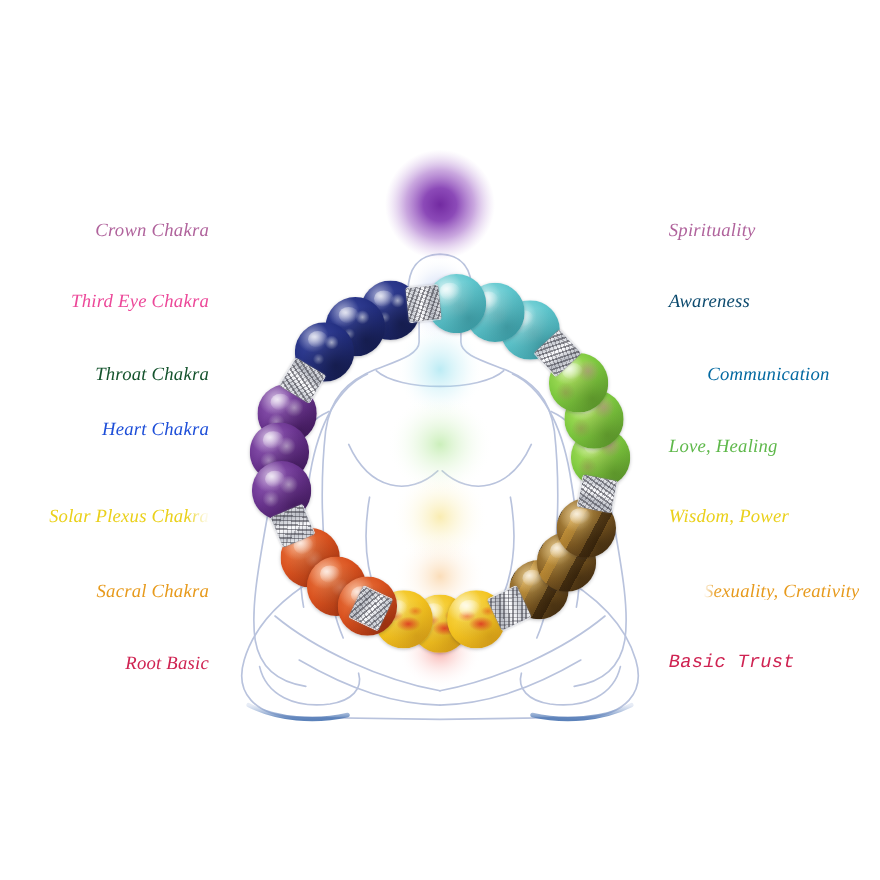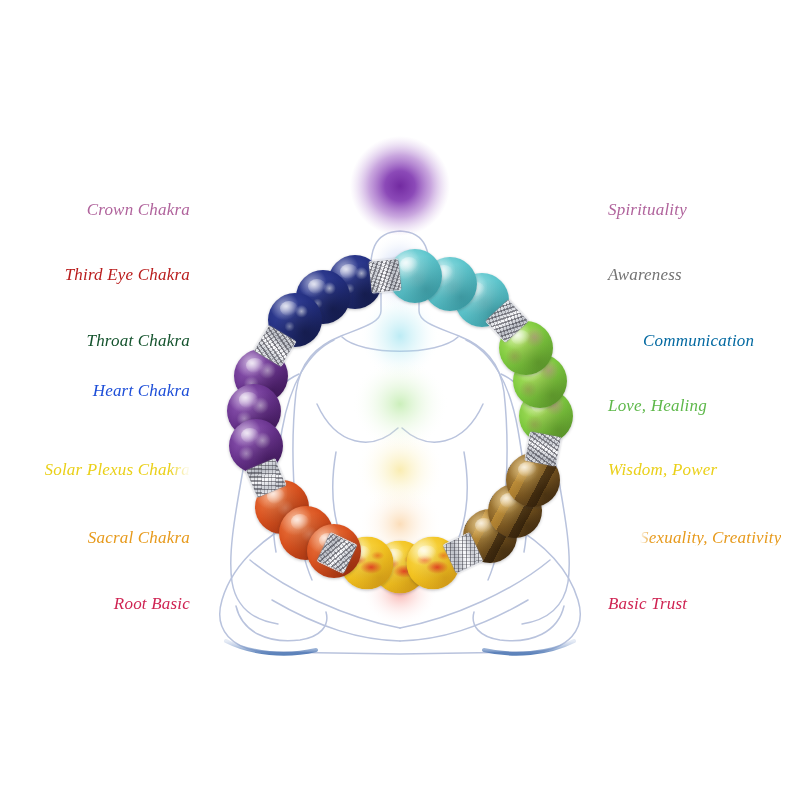--- a/index.html
+++ b/index.html
@@ -220,30 +220,30 @@
       <div class="bead" style="width: 54px; height: 54px; background: radial-gradient(circle at 72% 76%, rgba(25, 0, 40, 0.42), rgba(0, 0, 0, 0) 60%), radial-gradient(circle at 30% 24%, rgba(255, 255, 255, 0.55), rgba(255, 255, 255, 0) 28%), radial-gradient(circle at 62% 40%, rgba(230, 215, 240, 0.7), rgba(230, 215, 240, 0) 18%), radial-gradient(circle at 32% 64%, rgba(226, 210, 238, 0.6), rgba(226, 210, 238, 0) 15%), radial-gradient(circle at 38% 36%, rgb(154, 99, 191) 0%, rgb(107, 53, 144) 50%, rgb(64, 24, 92) 100%); box-shadow: rgba(40, 40, 50, 0.28) 0px 1px 3px; left: 254.356px; top: 410.816px; z-index: 5;"></div>
       <div class="bead" style="width: 54px; height: 54px; background: radial-gradient(circle at 72% 76%, rgba(25, 0, 40, 0.42), rgba(0, 0, 0, 0) 60%), radial-gradient(circle at 30% 24%, rgba(255, 255, 255, 0.55), rgba(255, 255, 255, 0) 28%), radial-gradient(circle at 62% 40%, rgba(230, 215, 240, 0.7), rgba(230, 215, 240, 0) 18%), radial-gradient(circle at 32% 64%, rgba(226, 210, 238, 0.6), rgba(226, 210, 238, 0) 15%), radial-gradient(circle at 38% 36%, rgb(154, 99, 191) 0%, rgb(107, 53, 144) 50%, rgb(64, 24, 92) 100%); box-shadow: rgba(40, 40, 50, 0.28) 0px 1px 3px; left: 256.218px; top: 446.353px; z-index: 5;"></div>
       <div class="spacer" style="width: 30px; height: 33px; transform: translate(-50%, -50%) rotate(247deg); left: 265.606px; top: 478.047px; z-index: 6;"></div>
       <div class="bead" style="width: 54px; height: 54px; background: radial-gradient(circle at 72% 76%, rgba(80, 15, 0, 0.4), rgba(0, 0, 0, 0) 60%), radial-gradient(circle at 30% 24%, rgba(255, 230, 210, 0.62), rgba(255, 230, 210, 0) 30%), radial-gradient(circle at 56% 52%, rgba(255, 190, 160, 0.45), rgba(255, 190, 160, 0) 20%), radial-gradient(circle at 38% 36%, rgb(240, 129, 74) 0%, rgb(217, 82, 31) 50%, rgb(163, 47, 16) 100%); box-shadow: rgba(40, 40, 50, 0.28) 0px 1px 3px; left: 281.884px; top: 506.817px; z-index: 5;"></div>
       <div class="bead" style="width: 54px; height: 54px; background: radial-gradient(circle at 72% 76%, rgba(80, 15, 0, 0.4), rgba(0, 0, 0, 0) 60%), radial-gradient(circle at 30% 24%, rgba(255, 230, 210, 0.62), rgba(255, 230, 210, 0) 30%), radial-gradient(circle at 56% 52%, rgba(255, 190, 160, 0.45), rgba(255, 190, 160, 0) 20%), radial-gradient(circle at 38% 36%, rgb(240, 129, 74) 0%, rgb(217, 82, 31) 50%, rgb(163, 47, 16) 100%); box-shadow: rgba(40, 40, 50, 0.28) 0px 1px 3px; left: 306.153px; top: 532.842px; z-index: 5;"></div>
       <div class="bead" style="width: 54px; height: 54px; background: radial-gradient(circle at 72% 76%, rgba(80, 15, 0, 0.4), rgba(0, 0, 0, 0) 60%), radial-gradient(circle at 30% 24%, rgba(255, 230, 210, 0.62), rgba(255, 230, 210, 0) 30%), radial-gradient(circle at 56% 52%, rgba(255, 190, 160, 0.45), rgba(255, 190, 160, 0) 20%), radial-gradient(circle at 38% 36%, rgb(240, 129, 74) 0%, rgb(217, 82, 31) 50%, rgb(163, 47, 16) 100%); box-shadow: rgba(40, 40, 50, 0.28) 0px 1px 3px; left: 333.717px; top: 551.087px; z-index: 5;"></div>
     </div>
 
   <div id="labels-left">
       <div class="label left" style="top: 209px; color: rgb(176, 99, 156);">Crown Chakra</div>
-      <div class="label left" style="top: 274px; color: #b91c1c;">Third Eye Chakra</div>
+      <div class="label left" style="top: 274px; color: #ec4899;">Third Eye Chakra</div>
       <div class="label left" style="top: 340px; color: #14532d;">Throat Chakra</div>
       <div class="label left" style="top: 390px; color: #1d4ed8;">Heart Chakra</div>
       <div class="label left clip-right" style="top: 469px; color: rgb(234, 208, 25);">Solar Plexus Chakra</div>
       <div class="label left" style="top: 537px; color: rgb(231, 154, 28);">Sacral Chakra</div>
       <div class="label left" style="top: 603px; color: rgb(207, 35, 82);">Root Basic</div>
     </div>
   <div id="labels-right">
       <div class="label right" style="top: 209px; color: rgb(176, 99, 156);">Spirituality</div>
-      <div class="label right" style="top: 274px; color: #737373;">Awareness</div>
+      <div class="label right" style="top: 274px; color: #0c4a6e;">Awareness</div>
       <div class="label right" style="top: 340px; color: #0369a1; margin-left: 35px;">Communication</div>
       <div class="label right" style="top: 405px; color: rgb(94, 184, 74);">Love, Healing</div>
       <div class="label right" style="top: 469px; color: rgb(234, 208, 25);">Wisdom, Power</div>
       <div class="label right clip-left" style="top: 537px; color: rgb(231, 154, 28); margin-left: 32px;">Sexuality, Creativity</div>
-      <div class="label right" style="top: 603px; color: rgb(207, 35, 82);">Basic Trust</div>
+      <div class="label right" style="top: 603px; color: rgb(207, 35, 82); font-family: Liberation Mono, monospace;">Basic Trust</div>
     </div>
 
 </div>
 
 </body></html>

